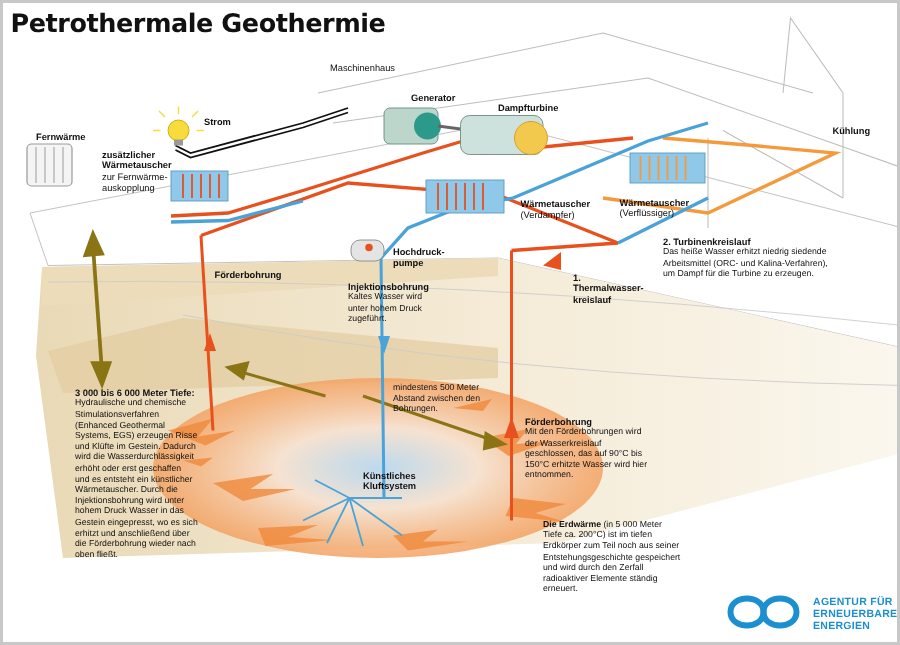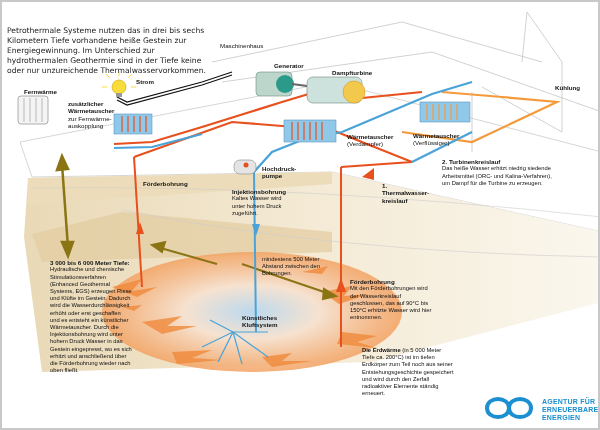--- a/index.html
+++ b/index.html
@@ -158,21 +158,21 @@
       <rect x="232" y="158" width="22" height="14" rx="6" fill="#e4e4e4" stroke="#888" stroke-width="0.6"></rect>
       <circle cx="244" cy="163" r="2.5" fill="#e8501e"></circle>
     </g>
 
     <g fill="none" stroke="#1b8fd0" stroke-width="4">
       <path d="M507,406 c0,-12 22,-12 22,0 c0,12 -22,12 -22,0 Z"></path>
       <path d="M529,406 c0,-12 22,-12 22,0 c0,12 -22,12 -22,0 Z" transform="translate(-44 0)"></path>
     </g>
   </svg>
 
-  <div class="intro">Petrothermale Systeme nutzen das in drei bis sechs Kilometern Tiefe vorhandene heiße Gestein zur Energiegewinnung. Im Unterschied zur hydrothermalen Geothermie sind in der Tiefe keine oder nur unzureichende Thermalwasservorkommen.</div>
+  <div class="title">Petrothermale Geothermie</div>
 
   <div class="lbl" style="left:218px;top:40px;">Maschinenhaus</div>
   <div class="lbl b" style="left:272px;top:60px;">Generator</div>
   <div class="lbl b" style="left:330px;top:67px;">Dampfturbine</div>
   <div class="lbl b" style="left:134px;top:76px;">Strom</div>
   <div class="lbl b" style="left:553px;top:82px;">Kühlung</div>
   <div class="lbl b" style="left:22px;top:86px;">Fernwärme</div>
 
   <div class="lbl" style="left:66px;top:98px;width:50px;">
     <div class="b">zusätzlicher Wärmetauscher</div>

